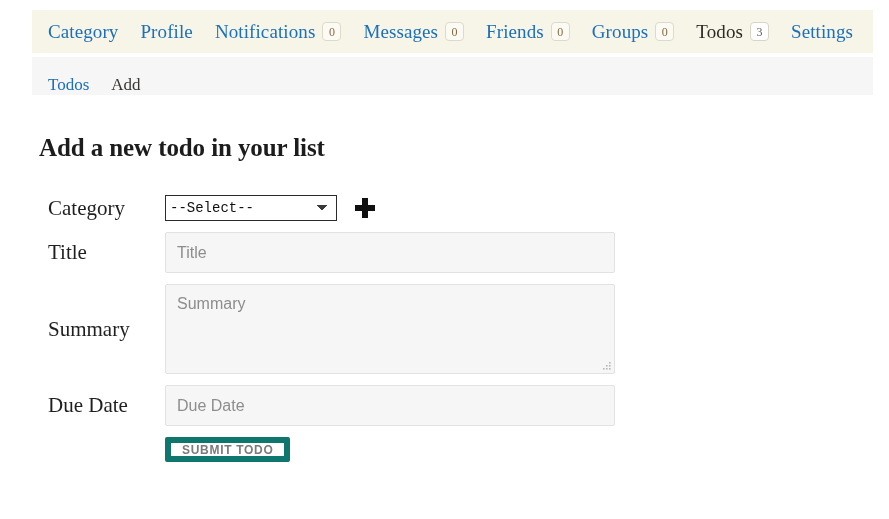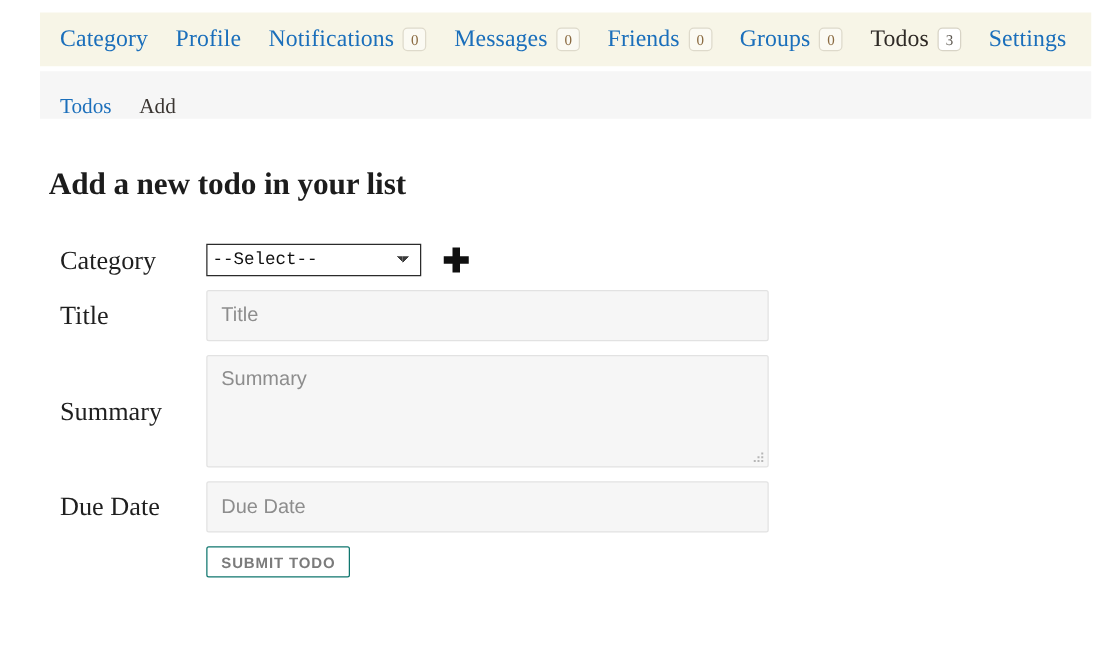--- a/index.html
+++ b/index.html
@@ -248,21 +248,21 @@
     margin-top: 9px;
   }
   .submit-spacer {
     width: 126px;
     flex: 0 0 126px;
   }
   .submit-button {
     height: 25px;
     box-sizing: border-box;
     padding: 0 11px;
-    border: 1px solid #0f766e;
+    border: 6px solid #0f766e;
     border-radius: 2px;
     background: #ffffff;
     font-family: "Liberation Sans", sans-serif;
     font-size: 12px;
     font-weight: bold;
     letter-spacing: 0.7px;
     color: #7b7b7b;
     cursor: pointer;
   }
 </style>

